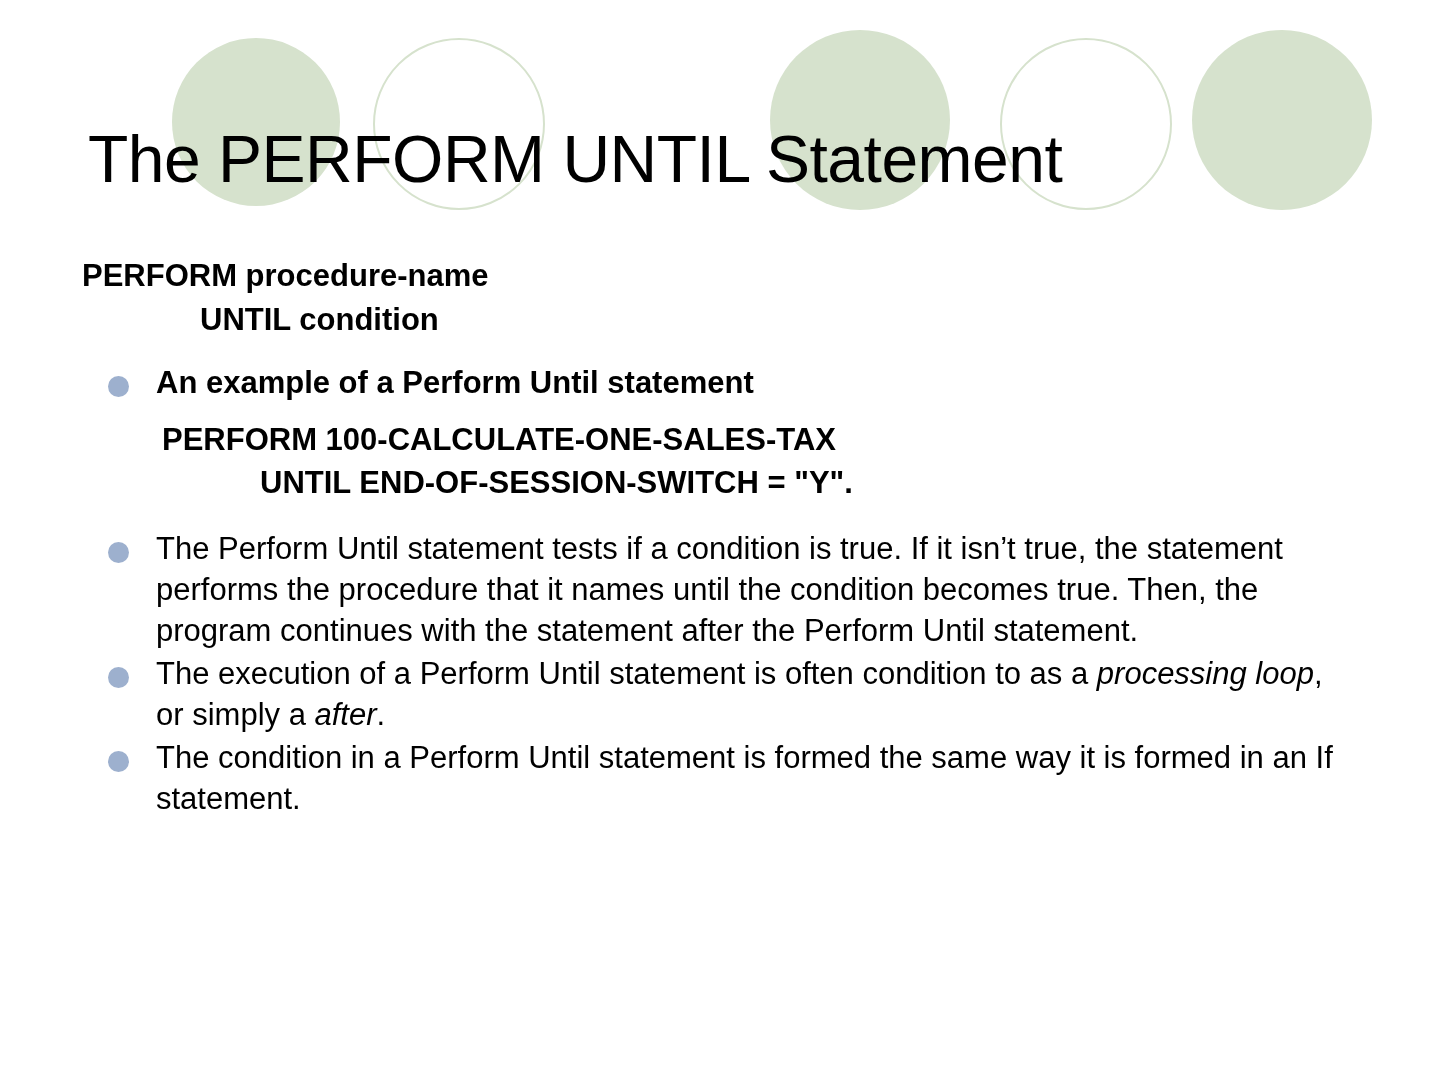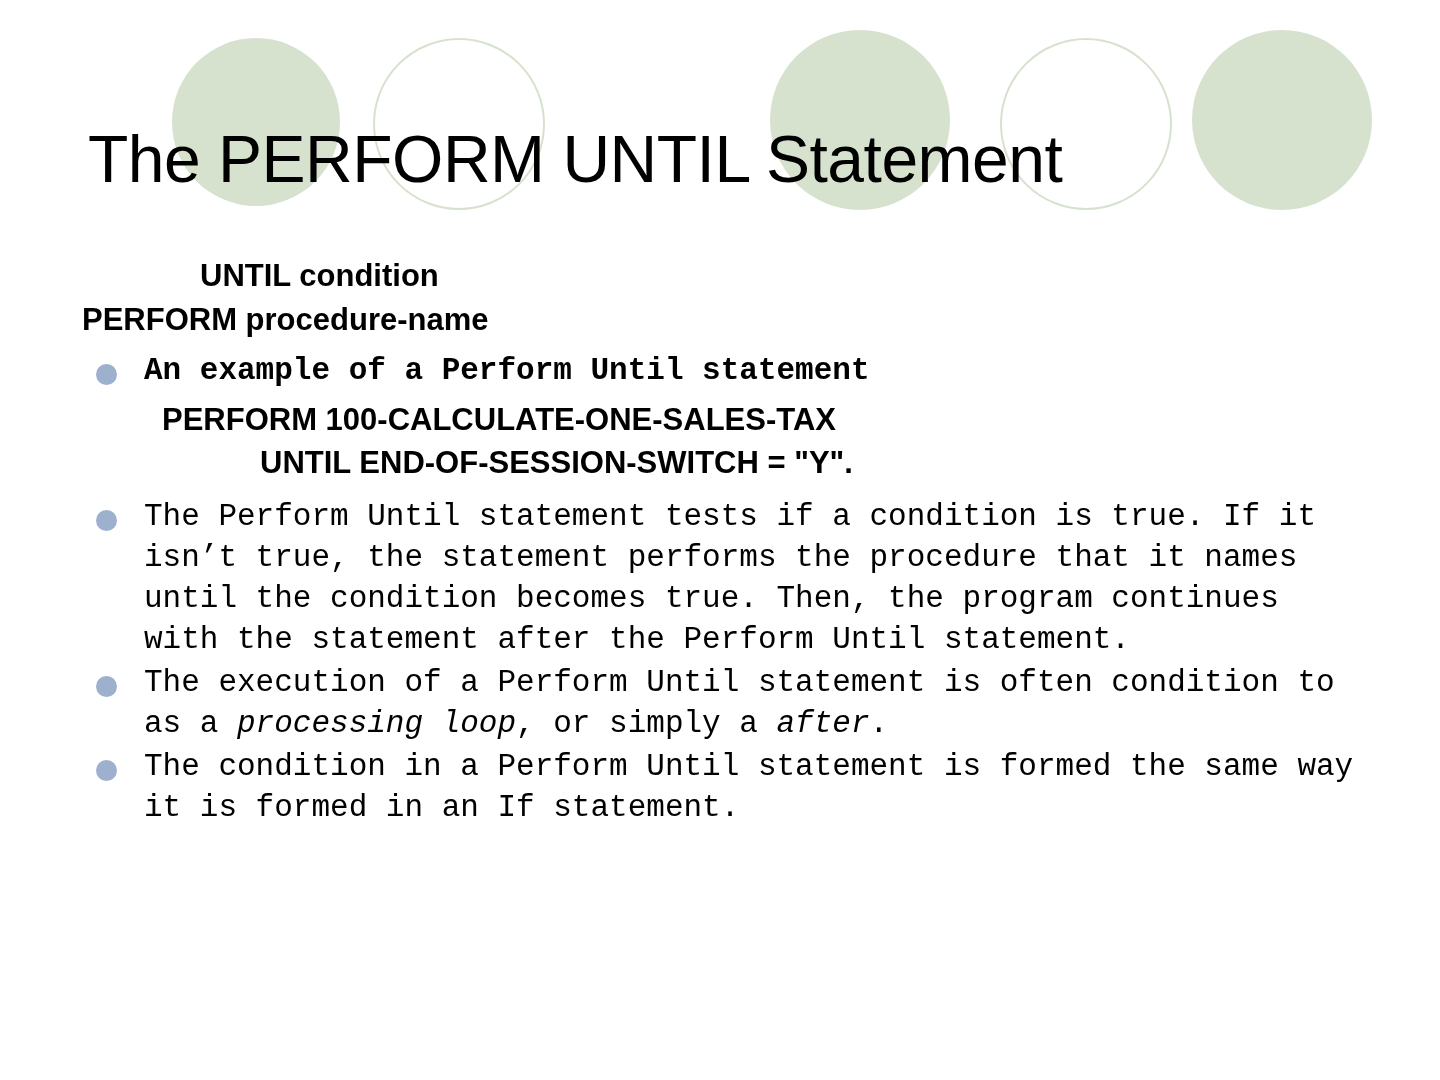--- a/index.html
+++ b/index.html
@@ -70,23 +70,22 @@
   .code-block {
     font-size: 31px;
     font-weight: bold;
     line-height: 1.35;
     margin: 0 0 2px 0;
     white-space: pre-wrap;
   }
 
   ul.bullets {
     list-style: none;
-    margin: 4px;
+    margin: 16px;
     padding: 0;
-    font-family: Liberation Mono, monospace;
   }
   li.bullet {
     position: relative;
     padding-left: 58px;
     margin: 0 0 2px 0;
     font-size: 31px;
     line-height: 1.32;
   }
   li.bullet .dot {
     position: absolute;
@@ -119,22 +118,22 @@
   <div class="circle outline c2"></div>
   <div class="circle filled c3"></div>
   <div class="circle outline c4"></div>
   <div class="circle filled c5"></div>
 </div>
 
 <h1 class="slide-title">The PERFORM UNTIL Statement</h1>
 
 <div class="slide-body">
 
+  <div class="code-block">PERFORM procedure-name</div>
   <div class="code-block" style="padding-left:118px;">UNTIL condition</div>
-  <div class="code-block">PERFORM procedure-name</div>
 
   <div class="spacer-xs"></div>
 
   <ul class="bullets">
     <li class="bullet bold">
       <span class="dot"></span>
       <span>An example of a Perform Until statement</span>
     </li>
   </ul>
 

